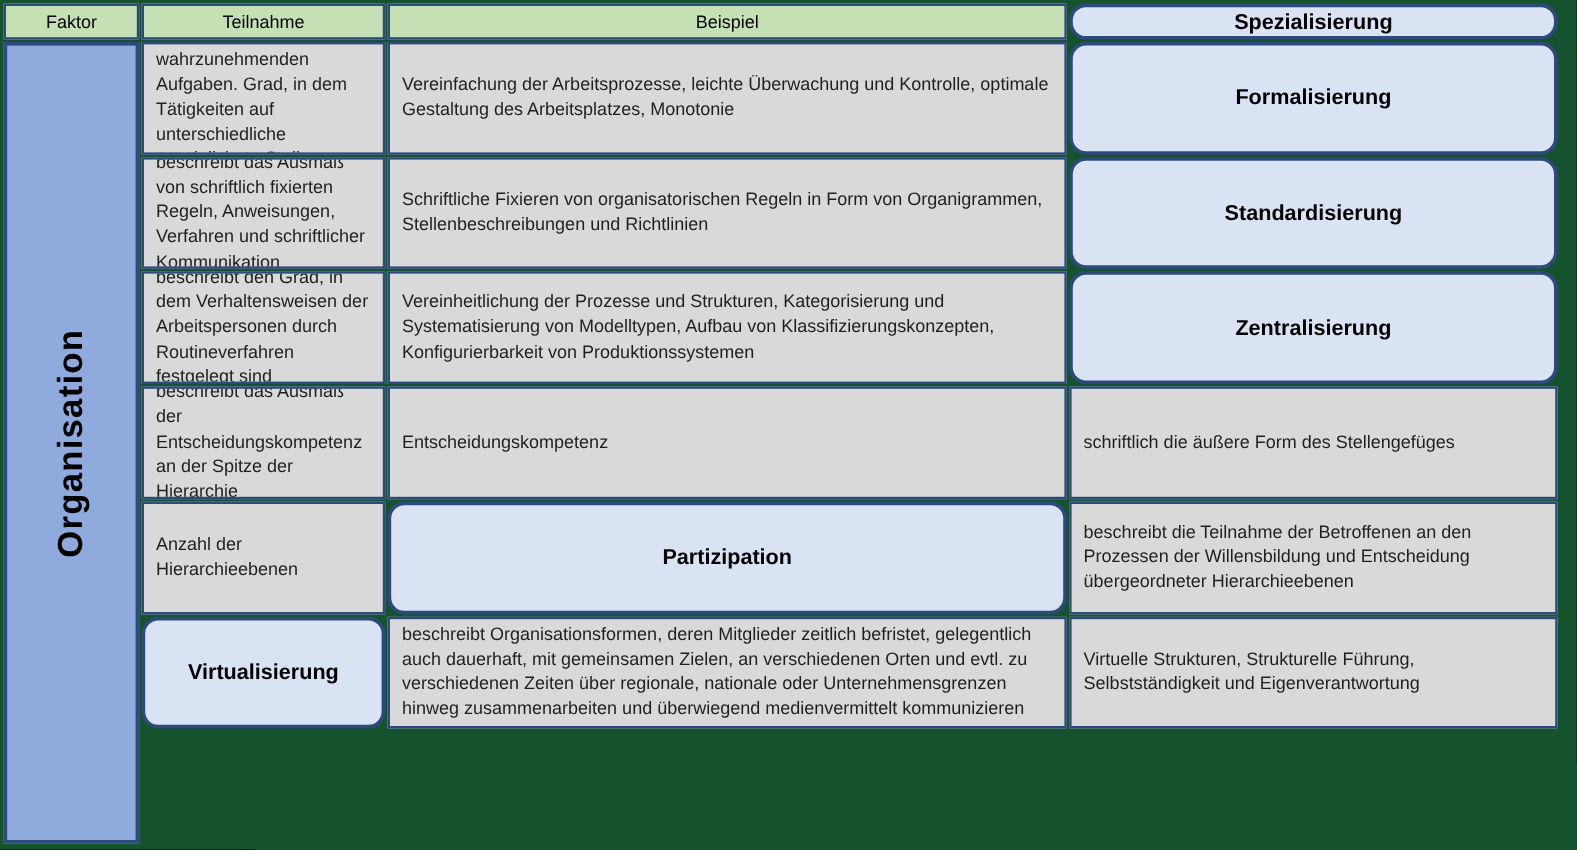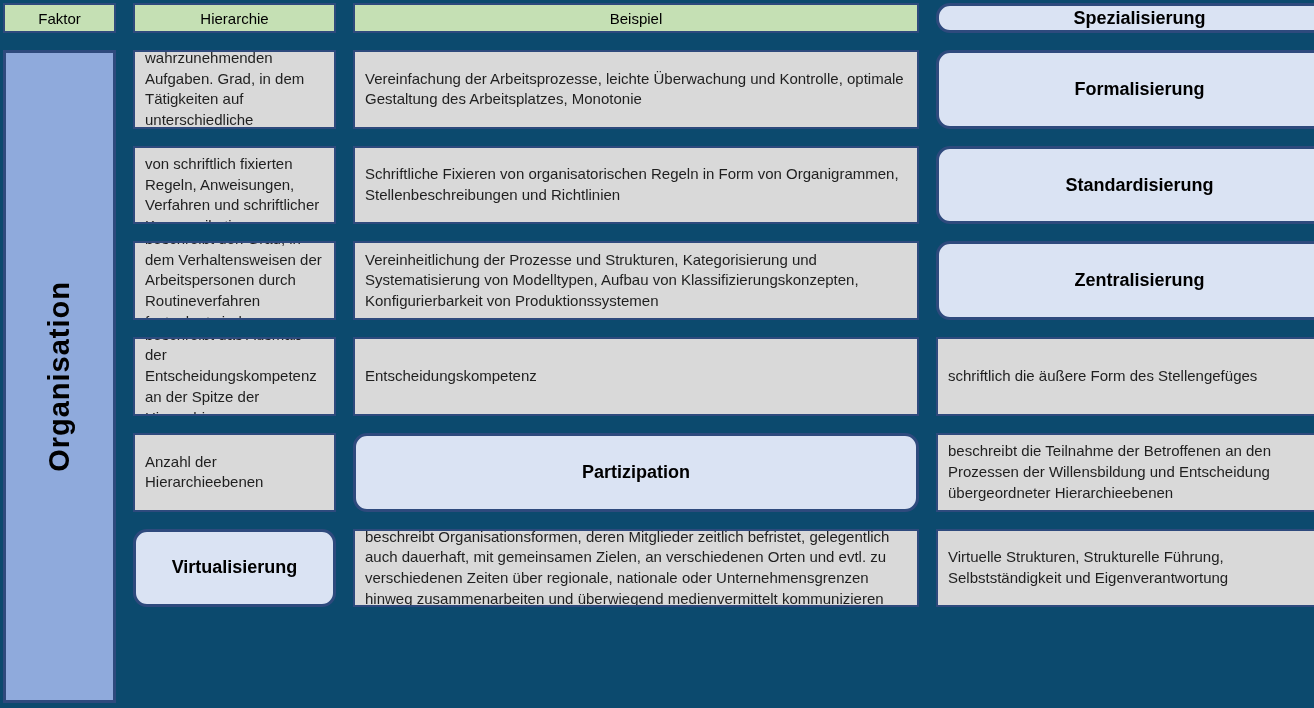--- a/index.html
+++ b/index.html
@@ -10,25 +10,25 @@
   body {
     width: 1314px;
     height: 708px;
     font-family: "Liberation Sans", sans-serif;
     color: #111;
   }
   .table-wrap {
     box-sizing: border-box;
     width: 1314px;
     height: 708px;
-    background: #0c4a6e;
+    background: #14532d;
     display: grid;
     grid-template-columns: 113px 203px 566px 407px;
     grid-template-rows: 30px repeat(7, 1fr);
-    gap: 17px;
+    gap: 2px;
     padding: 3px 4px 5px 3px;
   }
   .cell {
     box-sizing: border-box;
     border: 2px solid #2e4a7d;
     display: flex;
     align-items: center;
     overflow: hidden;
   }
   .hdr {
@@ -69,21 +69,21 @@
     color: #1f1f1f;
     border-width: 2px;
   }
 </style>
 </head>
 <body>
 
 <div class="table-wrap">
 
   <div class="cell hdr">Faktor</div>
-  <div class="cell hdr">Hierarchie</div>
+  <div class="cell hdr">Teilnahme</div>
   <div class="cell hdr">Beispiel</div>
 
   <div class="cell factor">
     <span class="factor-text">Organisation</span>
   </div>
 
   <div class="cell ind">Spezialisierung</div>
   <div class="cell txt">beschreibt den Umfang der von einer Person wahrzunehmenden Aufgaben. Grad, in dem Tätigkeiten auf unterschiedliche spezialisierte Stellen verteilt sind</div>
   <div class="cell txt">Vereinfachung der Arbeitsprozesse, leichte Überwachung und Kontrolle, optimale Gestaltung des Arbeitsplatzes, Monotonie</div>
 

